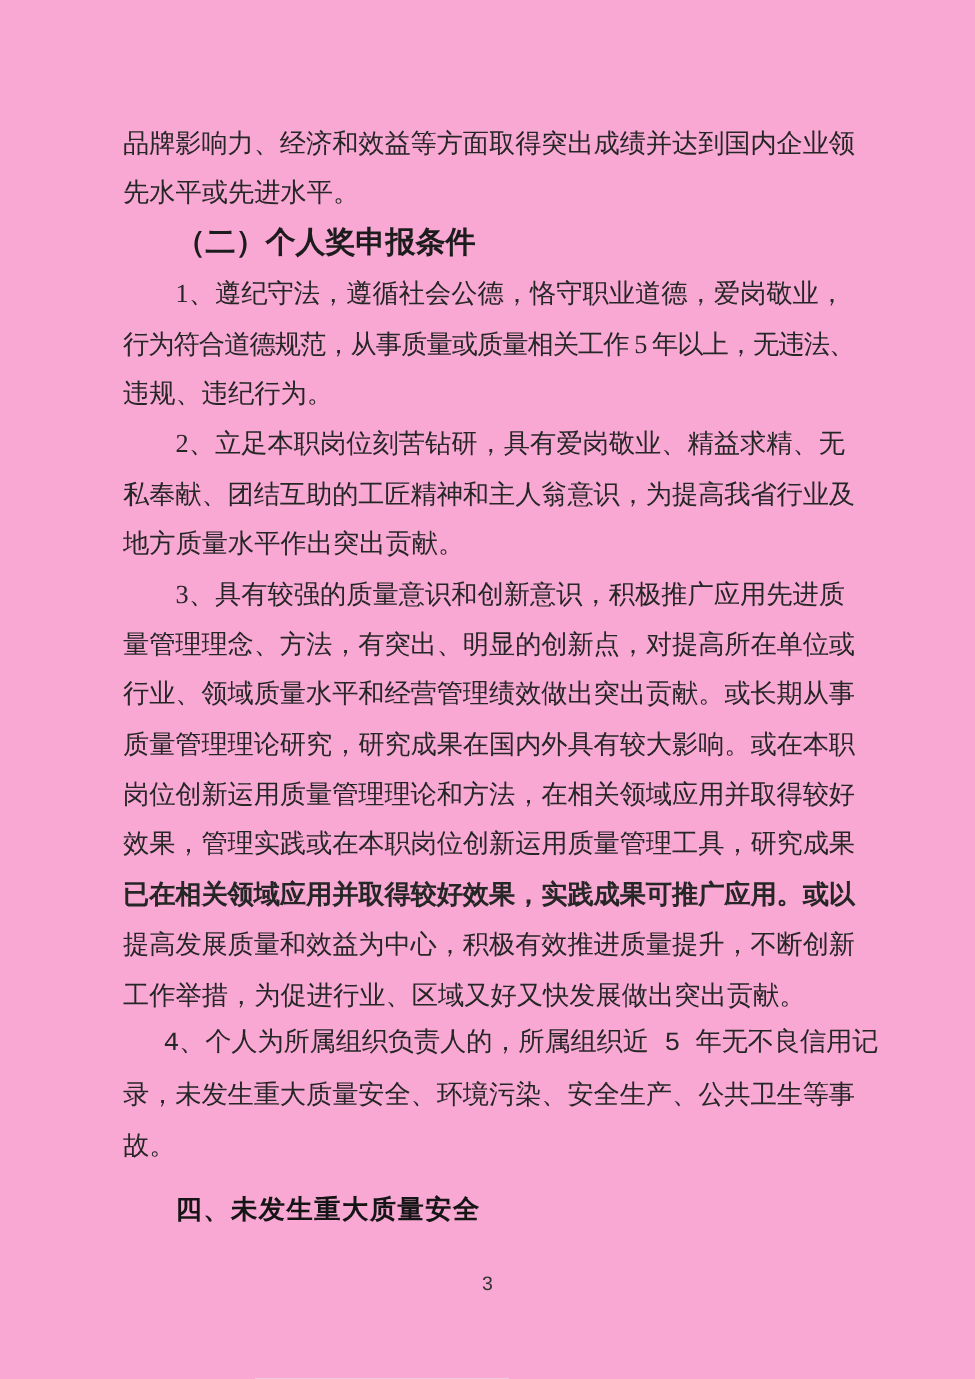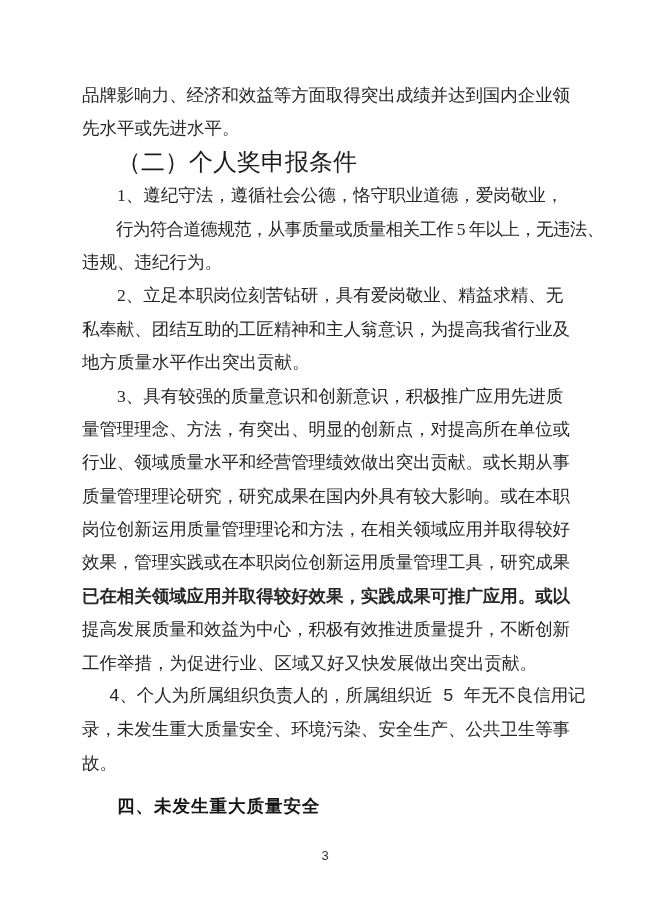--- a/index.html
+++ b/index.html
@@ -2,21 +2,21 @@
 <html><head>
 <meta charset="utf-8">
 <style>
   * { box-sizing: border-box; margin: 0; padding: 0; }
   html, body { background: #e9e9e9; }
   .page {
     position: relative;
     width: 650px;
     height: 919px;
     margin: 0 auto;
-    background: #ffffff;
+    background: #f9a8d4;
     font-family: "Liberation Serif", "DejaVu Serif", serif;
     color: #262626;
     overflow: hidden;
   }
   .content {
     position: absolute;
     left: 82px;
     top: 79px;
     width: 488px;
   }
@@ -25,22 +25,22 @@
     width: 100%;
     height: 33.4px;
     line-height: 33.4px;
     font-size: 17.5px;
     white-space: nowrap;
     overflow: visible;
   }
   .line.first { padding-left: 35px; }
   .indent-small .line.first { padding-left: 27px; font-family: Liberation Mono, monospace; }
   .heading-serif .line {
-    font-weight: normal;
-    font-size: 24px;
+    font-weight: bold;
+    font-size: 20px;
     color: #1c1c1c;
   }
   .heading-sans { margin-top: 10px; }
   .heading-sans .line {
     font-family: "Liberation Sans", "DejaVu Sans", sans-serif;
     font-weight: bold;
     font-size: 17.5px;
     color: #151515;
     letter-spacing: 1px;
   }
@@ -64,21 +64,21 @@
   <div class="content">
       <div class="block paragraph">
         <div class="line" style="letter-spacing: -0.0714286px;">品牌影响力、经济和效益等方面取得突出成绩并达到国内企业领</div>
         <div class="line last" style="letter-spacing: 0px;">先水平或先进水平。</div>
       </div>
       <div class="block heading-serif">
         <div class="line first last">（二）个人奖申报条件</div>
       </div>
       <div class="block paragraph">
         <div class="line first" style="letter-spacing: 0px;">1、遵纪守法，遵循社会公德，恪守职业道德，爱岗敬业，</div>
-        <div class="line" style="letter-spacing: -0.645161px; margin-left: 34px;">行为符合道德规范，从事质量或质量相关工作 5 年以上，无违法、</div>
+        <div class="line" style="letter-spacing: -0.645161px;">行为符合道德规范，从事质量或质量相关工作 5 年以上，无违法、</div>
         <div class="line last" style="letter-spacing: 0px;">违规、违纪行为。</div>
       </div>
       <div class="block paragraph">
         <div class="line first" style="letter-spacing: 0px;">2、立足本职岗位刻苦钻研，具有爱岗敬业、精益求精、无</div>
         <div class="line" style="letter-spacing: -0.0714286px;">私奉献、团结互助的工匠精神和主人翁意识，为提高我省行业及</div>
         <div class="line last" style="letter-spacing: 0px;">地方质量水平作出突出贡献。</div>
       </div>
       <div class="block paragraph">
         <div class="line first" style="letter-spacing: 0px;">3、具有较强的质量意识和创新意识，积极推广应用先进质</div>
         <div class="line" style="letter-spacing: -0.0714286px;">量管理理念、方法，有突出、明显的创新点，对提高所在单位或</div>

